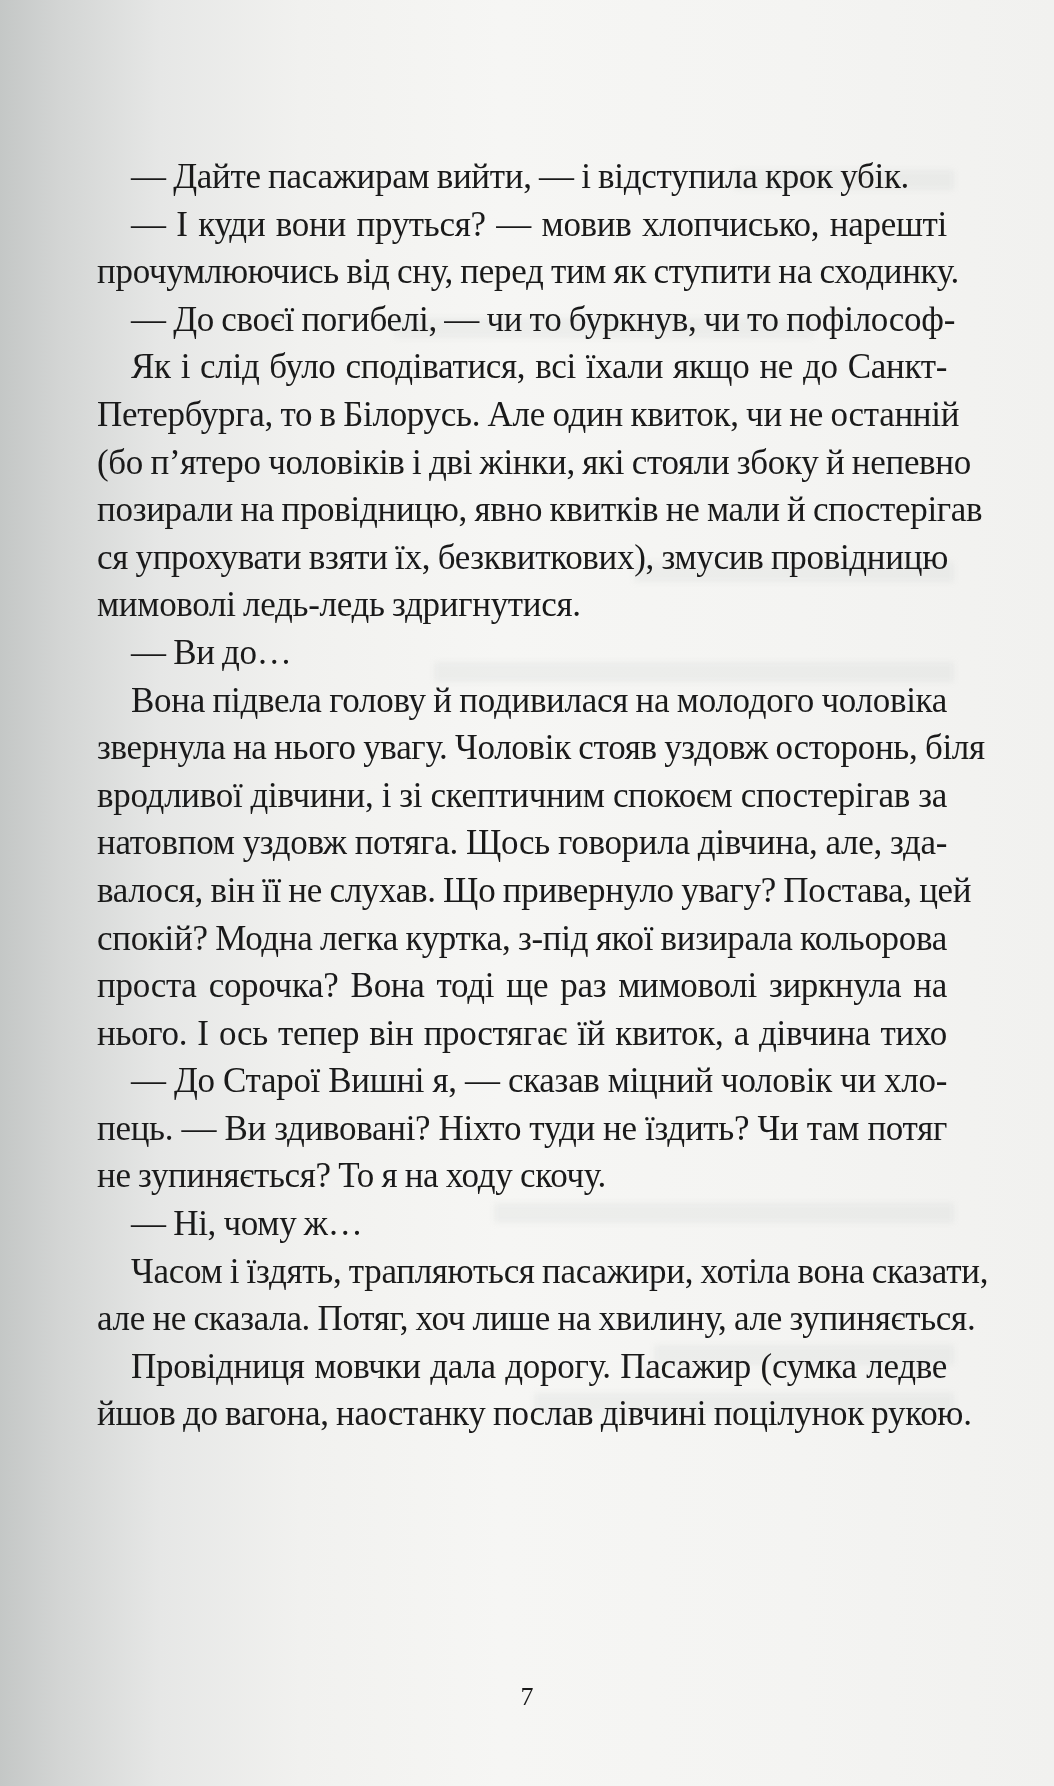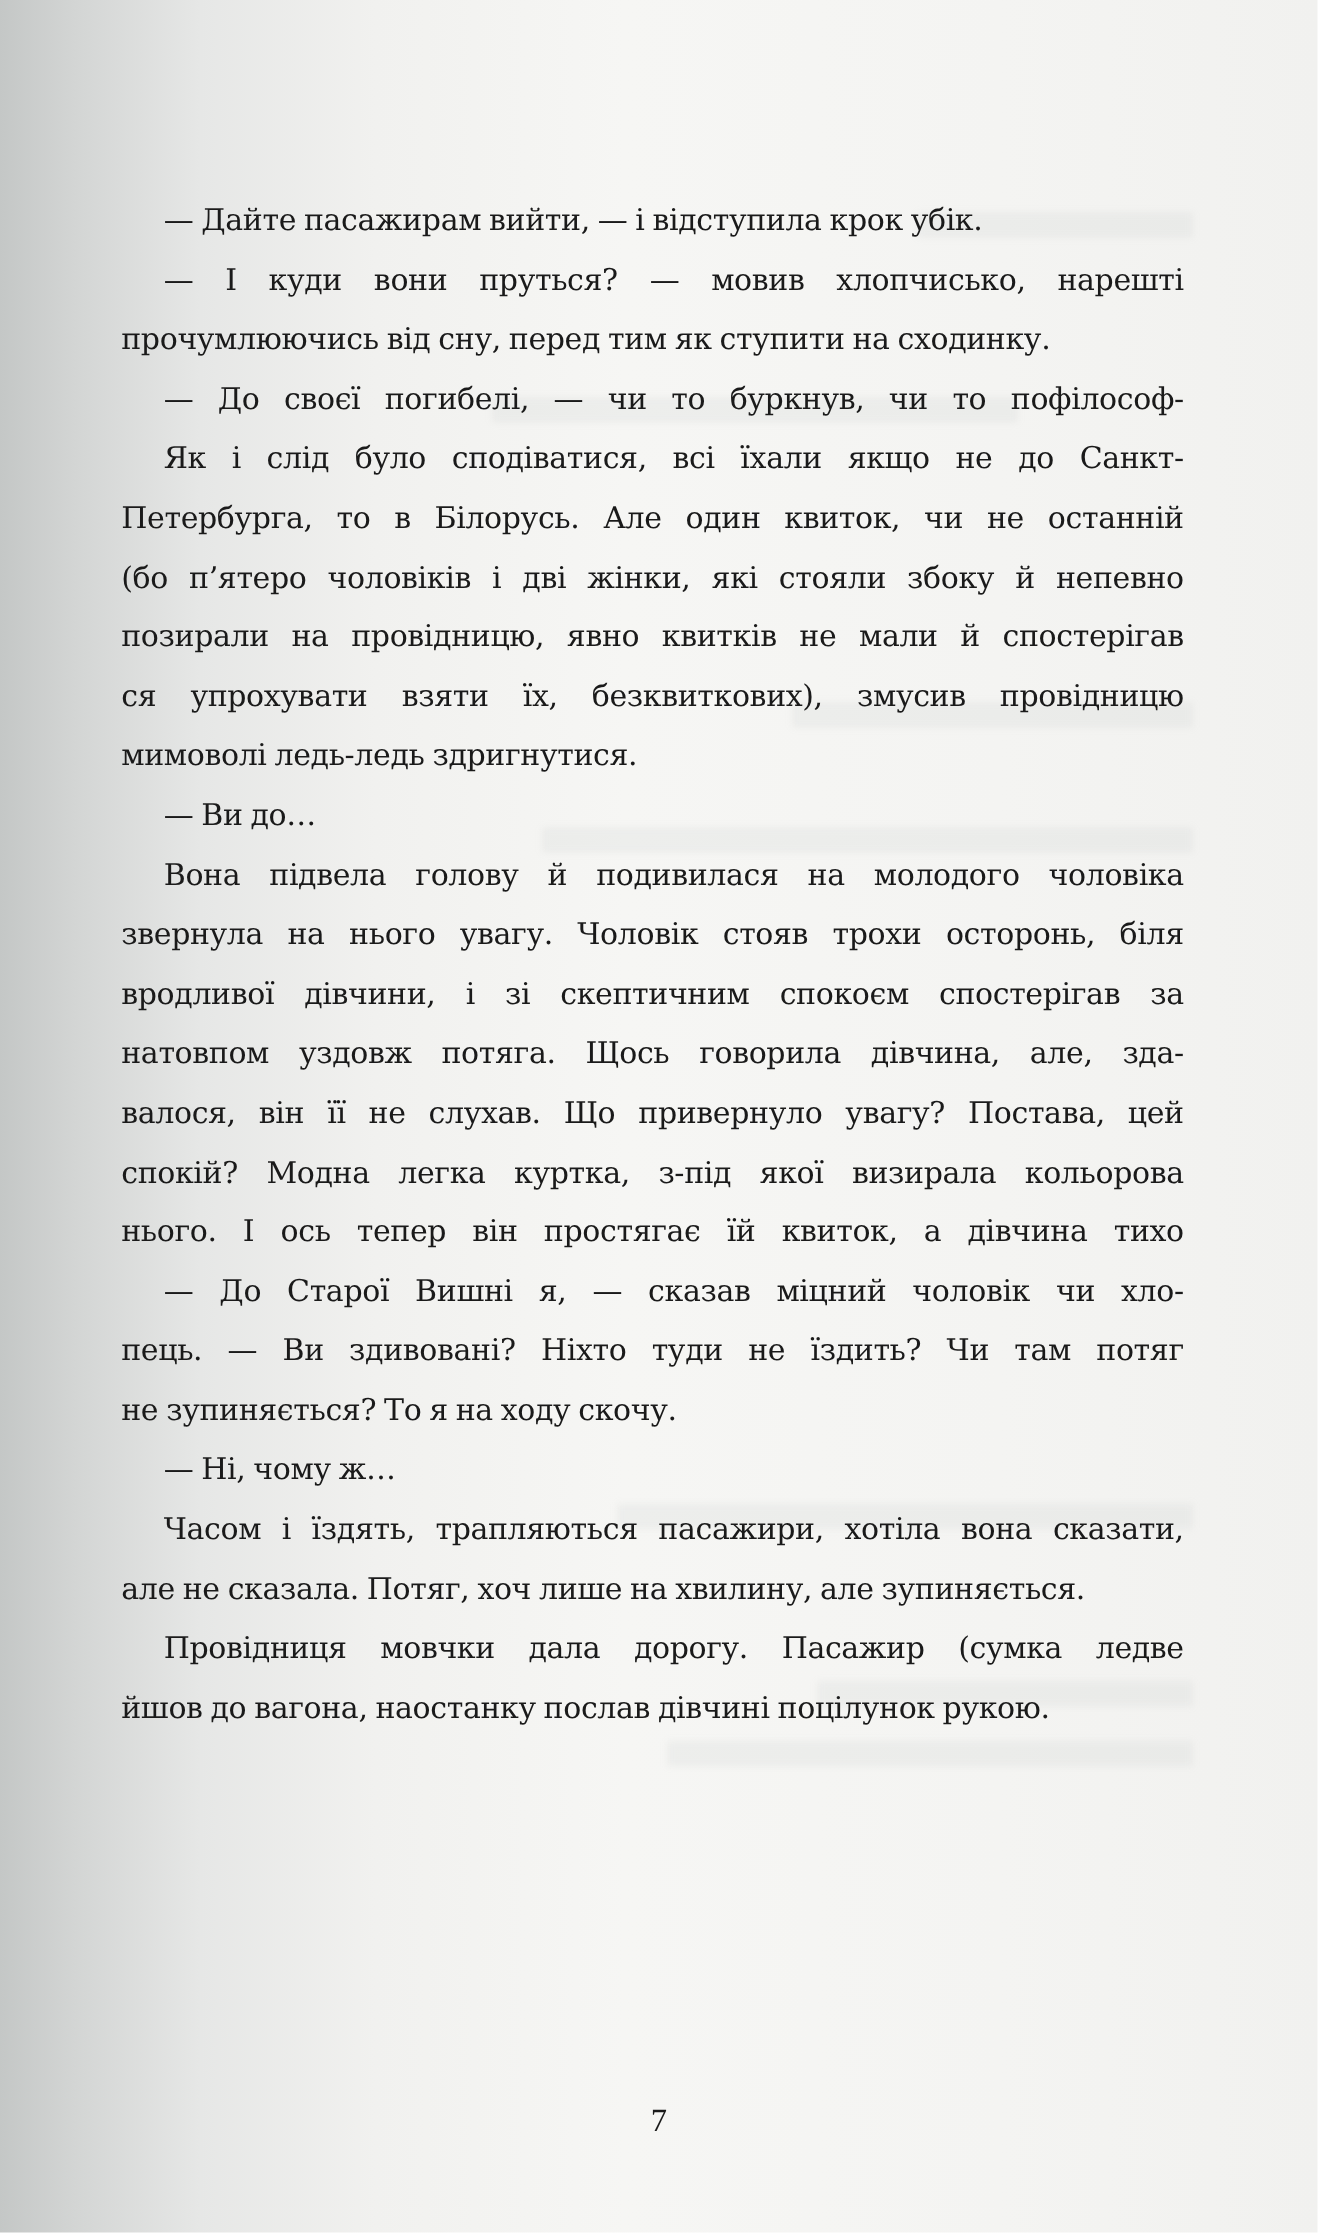--- a/index.html
+++ b/index.html
@@ -24,26 +24,27 @@
     }
     .text-block {
       position: absolute;
       left: 97px;
       top: 153px;
       width: 850px;
     }
     .line {
       height: 47.6px;
       line-height: 47.6px;
-      font-size: 24px;
+      font-size: 35px;
       white-space: nowrap;
       text-align: justify;
       text-align-last: justify;
       letter-spacing: -0.3px;
       word-spacing: -1px;
+      font-family: Liberation Serif, serif;
     }
     .line.last {
       text-align-last: left;
     }
     .line.indent {
       padding-left: 34px;
     }
     .page-number {
       position: absolute;
       left: 0;
@@ -88,25 +89,26 @@
     <div class="line indent">Як і слід було сподіватися, всі їхали якщо не до Санкт-</div>
     <div class="line">Петербурга, то в Білорусь. Але один квиток, чи не останній</div>
     <div class="line">(бо п’ятеро чоловіків і дві жінки, які стояли збоку й непевно</div>
     <div class="line">позирали на провідницю, явно квитків не мали й спостерігав</div>
     <div class="line">ся упрохувати взяти їх, безквиткових), змусив провідницю</div>
     <div class="line last">мимоволі ледь-ледь здригнутися.</div>
 
     <div class="line indent last">— Ви до…</div>
 
     <div class="line indent">Вона підвела голову й подивилася на молодого чоловіка</div>
-    <div class="line">звернула на нього увагу. Чоловік стояв трохи осторонь, біля</div>
+    <div class="line">звернула на нього увагу. Чоловік стояв уздовж осторонь, біля</div>
     <div class="line">вродливої дівчини, і зі скептичним спокоєм спостерігав за</div>
     <div class="line">натовпом уздовж потяга. Щось говорила дівчина, але, зда-</div>
     <div class="line">валося, він її не слухав. Що привернуло увагу? Постава, цей</div>
     <div class="line">спокій? Модна легка куртка, з-під якої визирала кольорова</div>
+    <div class="line">проста сорочка? Вона тоді ще раз мимоволі зиркнула на</div>
     <div class="line">нього. І ось тепер він простягає їй квиток, а дівчина тихо</div>
 
     <div class="line indent">— До Старої Вишні я, — сказав міцний чоловік чи хло-</div>
     <div class="line">пець. — Ви здивовані? Ніхто туди не їздить? Чи там потяг</div>
     <div class="line last">не зупиняється? То я на ходу скочу.</div>
 
     <div class="line indent last">— Ні, чому ж…</div>
 
     <div class="line indent">Часом і їздять, трапляються пасажири, хотіла вона сказати,</div>
     <div class="line last">але не сказала. Потяг, хоч лише на хвилину, але зупиняється.</div>

